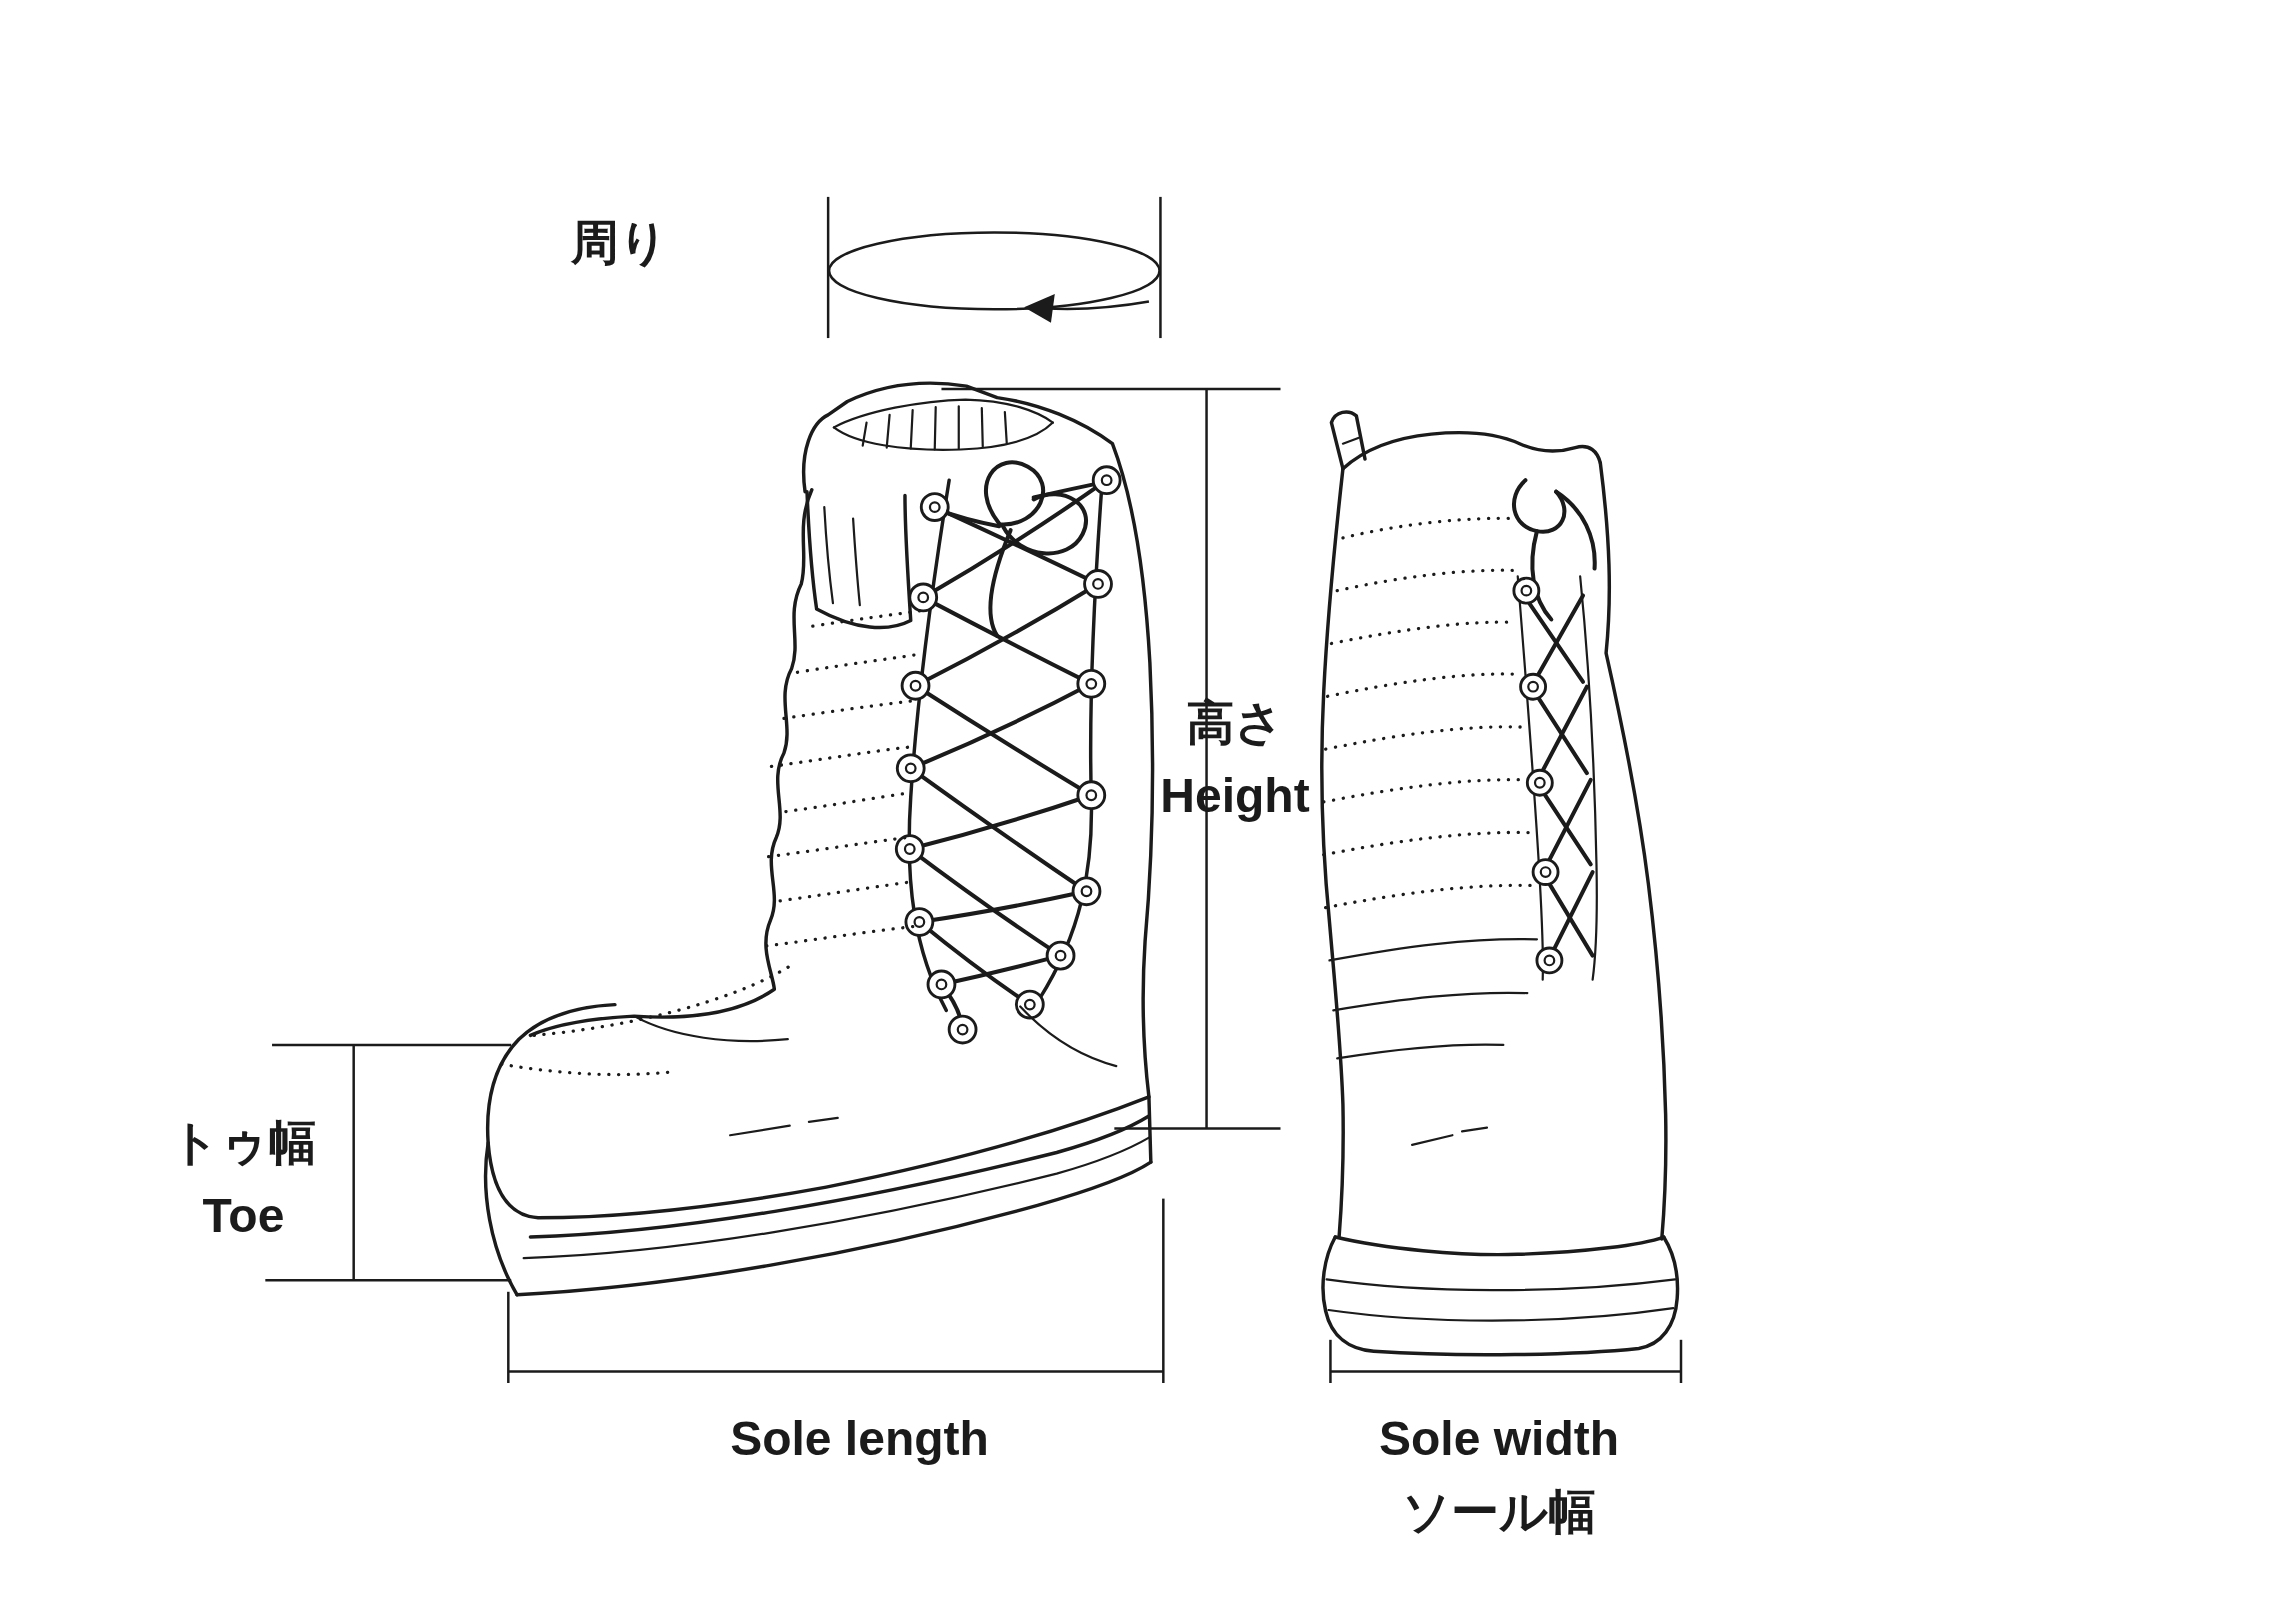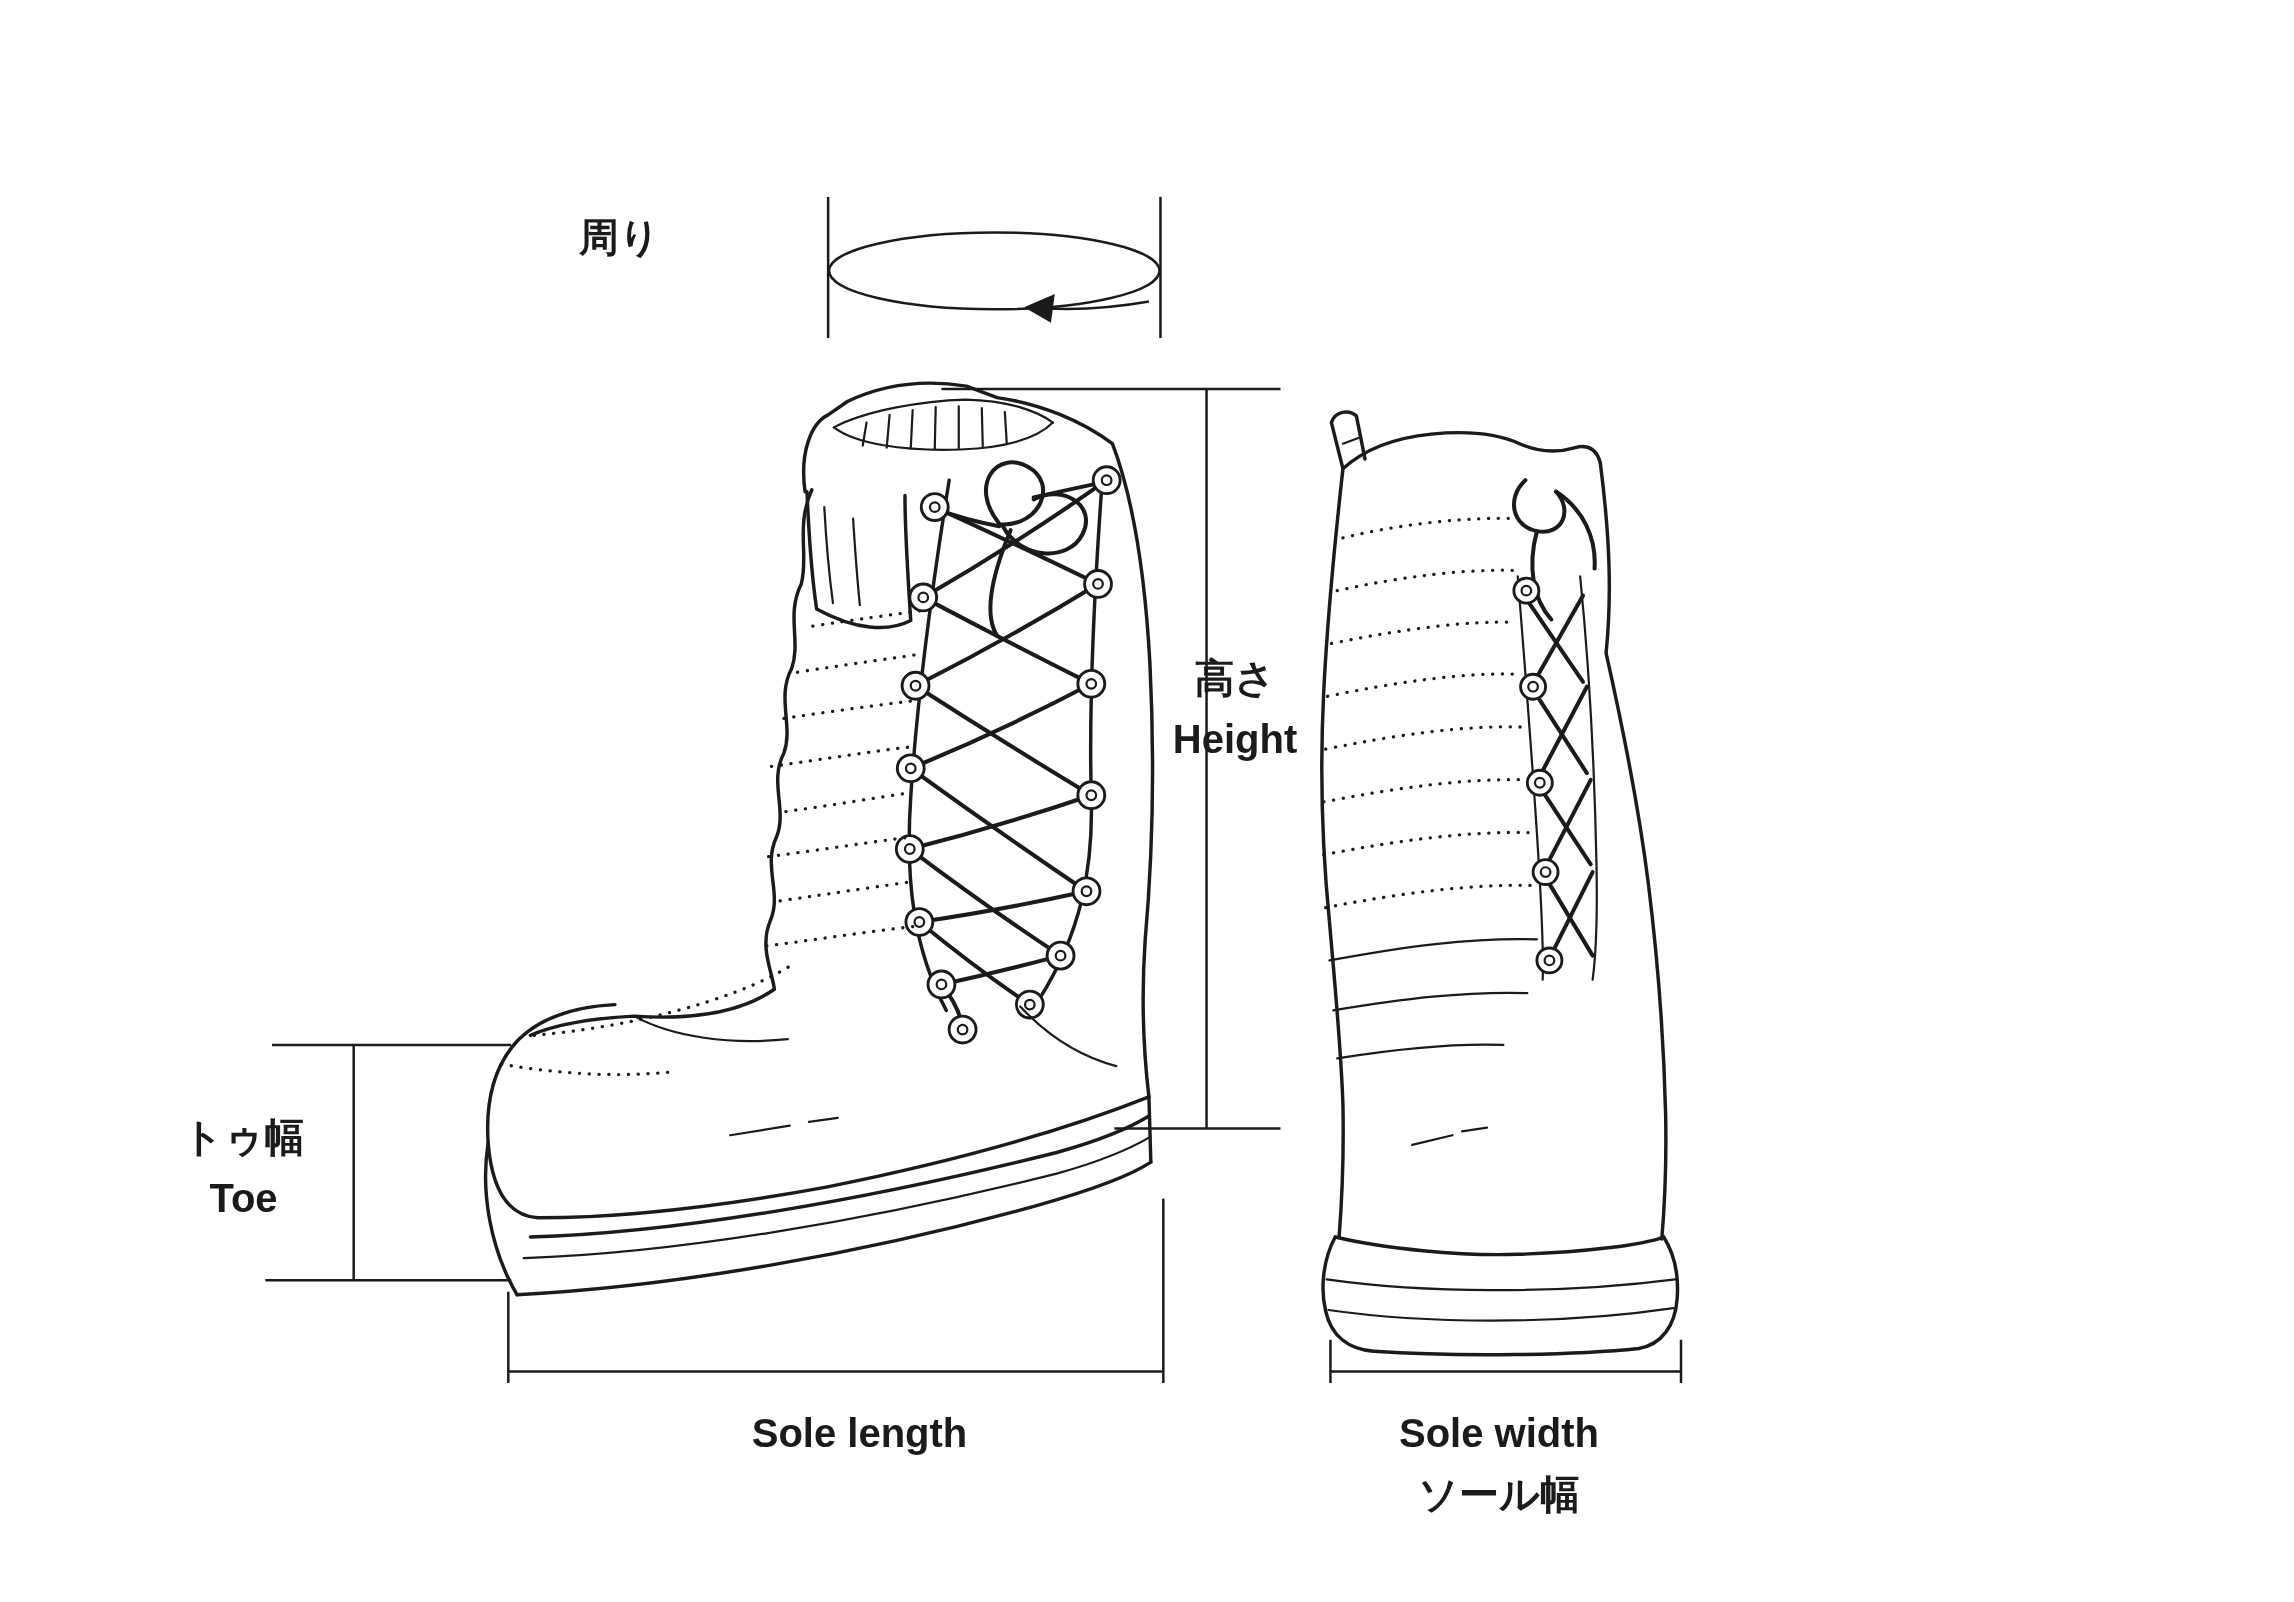--- a/index.html
+++ b/index.html
@@ -12,21 +12,21 @@
   }
   #art .outline { stroke-width: 3.6; stroke-linejoin: round; stroke-linecap: round; }
   #art .thin    { stroke-width: 2.3; stroke-linecap: round; }
   #art .dotted  { stroke-width: 3.4; stroke-dasharray: 0.2 10; stroke-linecap: round; }
   #art .lace    { stroke-width: 4.2; stroke-linecap: round; }
   #art .measure { stroke-width: 2.6; }
   #art .eyelet  { fill: var(--background); stroke-width: 3; }
   #art .fill-ink { fill: var(--ink); stroke: none; }
   .label {
     position: absolute; text-align: center; color: var(--ink);
-    font-weight: 700; font-size: 40px; line-height: 1.52; white-space: nowrap;
+    font-weight: 700; font-size: 48px; line-height: 1.52; white-space: nowrap;
   }
 </style>
 </head>
 <body>
 
 <div class="canvas">
 
   <svg id="art" width="2294" height="1602" viewBox="0 0 2388 1668">
 
     <g>
@@ -248,21 +248,21 @@
         <path class="thin" d="M 1381 1332 C 1480 1346 1620 1348 1744 1332"></path>
         <path class="thin" d="M 1383 1364 C 1480 1378 1620 1380 1742 1362"></path>
       </g>
     </g>
   </svg>
 
   <div class="label" style="left:413px; top:207px; width:413px;">
     <div>周り</div>
   </div>
 
-  <div class="label" style="left:1086px; top:648px; width:298px;">
+  <div class="label" style="left:1086px; top:687px; width:298px;">
     <div>高さ</div>
     <div>Height</div>
   </div>
 
   <div class="label" style="left:85px; top:1107px; width:317px;">
     <div>トゥ幅</div>
     <div>Toe</div>
   </div>
 
   <div class="label" style="left:624px; top:1403px; width:471px;">

